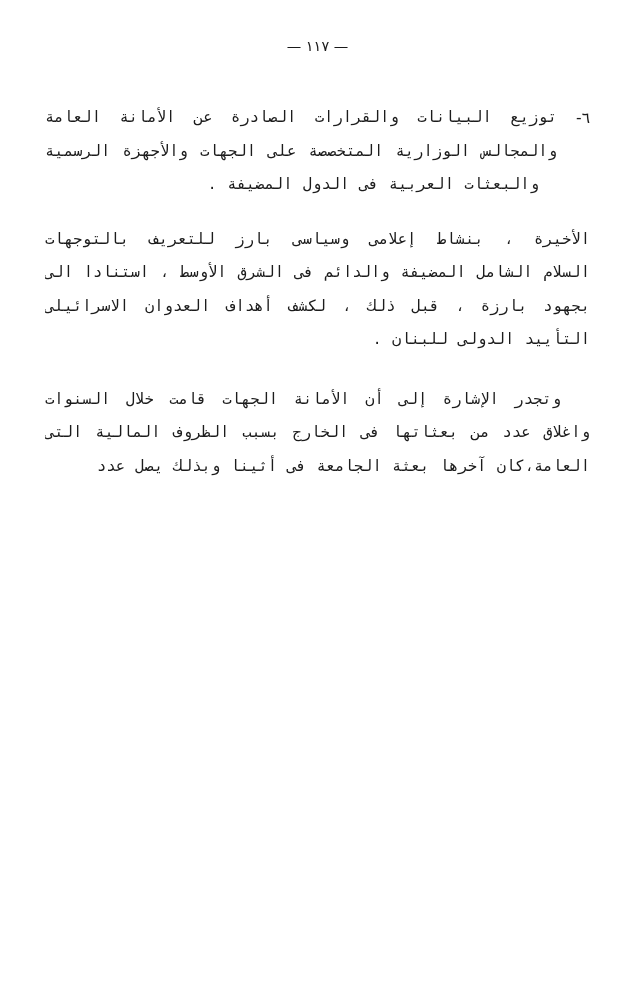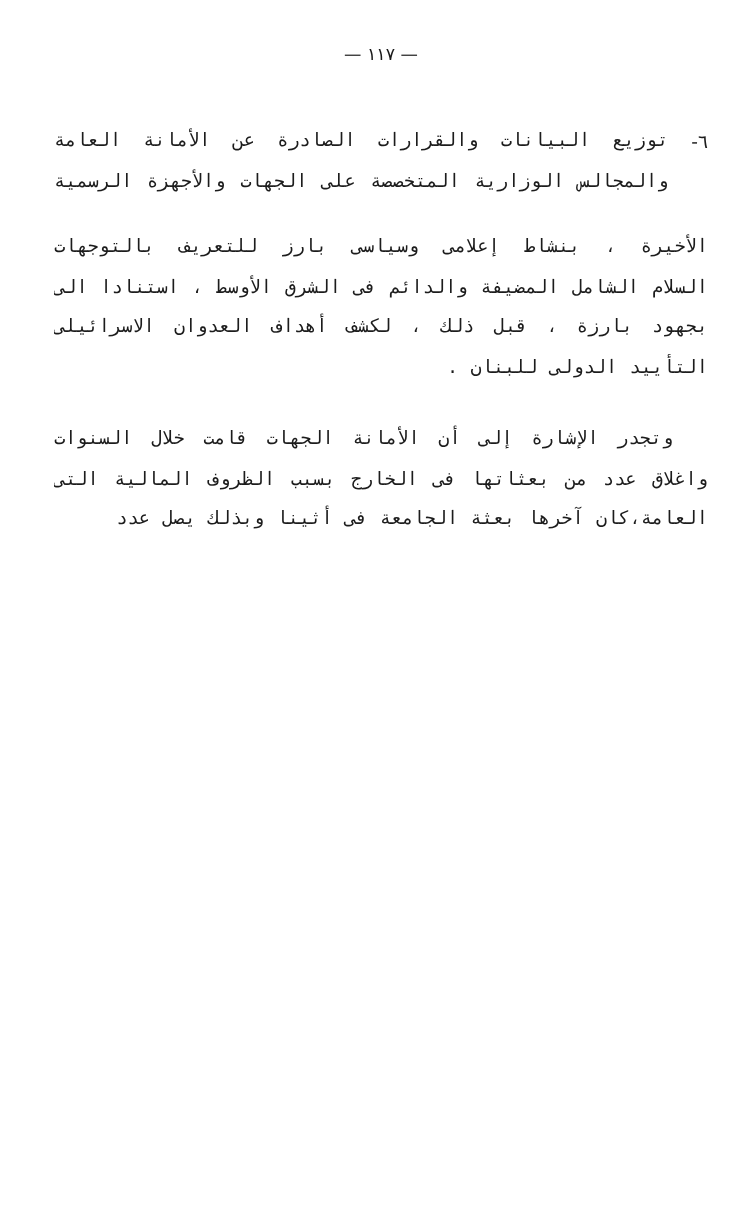--- a/index.html
+++ b/index.html
@@ -73,20 +73,21 @@
 <body>
 
 <div class="page">
 
   <div class="page-number">— ١١٧ —</div>
 
   <div class="text-block item">
     <span class="marker">٦-</span>
     <div class="line">توزيع البيانات والقرارات الصادرة عن الأمانة العامة ومجلس الجامعة العربية</div>
     <div class="line">والمجالس الوزارية المتخصصة على الجهات والأجهزة الرسمية والإعلامية</div>
+    <div class="line last">والبعثات العربية فى الدول المضيفة .</div>
   </div>
 
   <div class="text-block para">
     <div class="line">الأخيرة ، بنشاط إعلامى وسياسى بارز للتعريف بالتوجهات العربية التى أكدها مؤتمر</div>
     <div class="line">السلام الشامل المضيفة والدائم فى الشرق الأوسط ، استنادا الى مبادىء االشرعية</div>
     <div class="line">بجهود بارزة ، قبل ذلك ، لكشف أهداف العدوان الاسرائيلى الأخير على لبنان وخاصة</div>
     <div class="line last">التأييد الدولى للبنان .</div>
   </div>
 
   <div class="text-block para">

